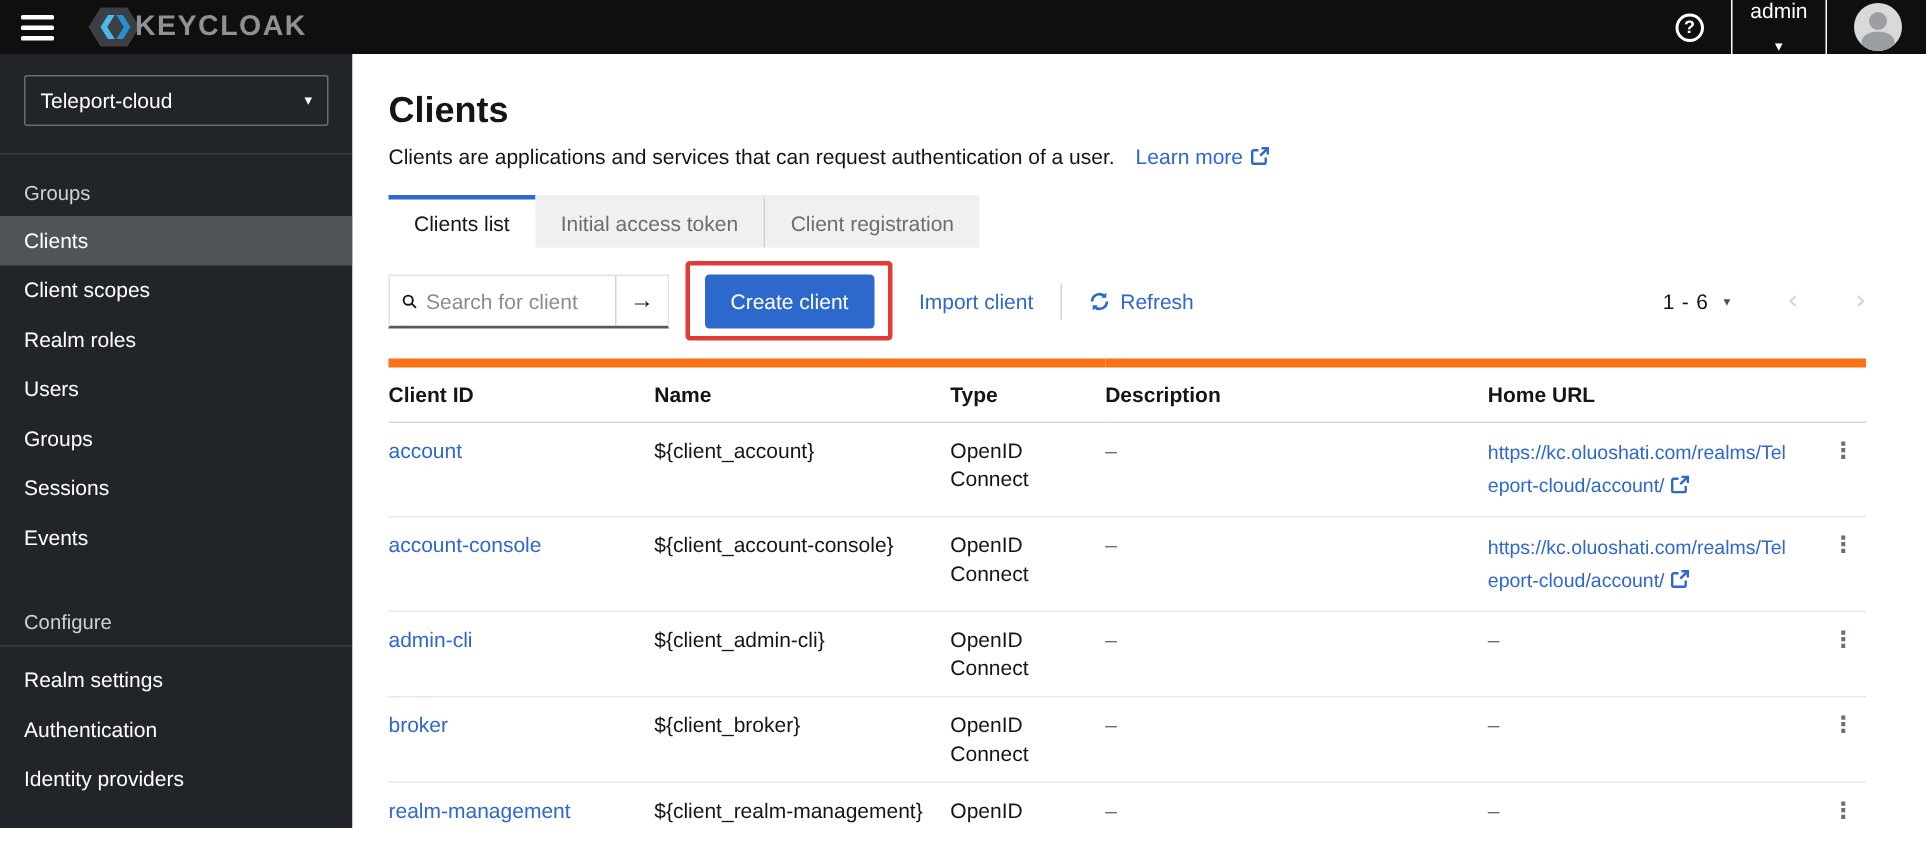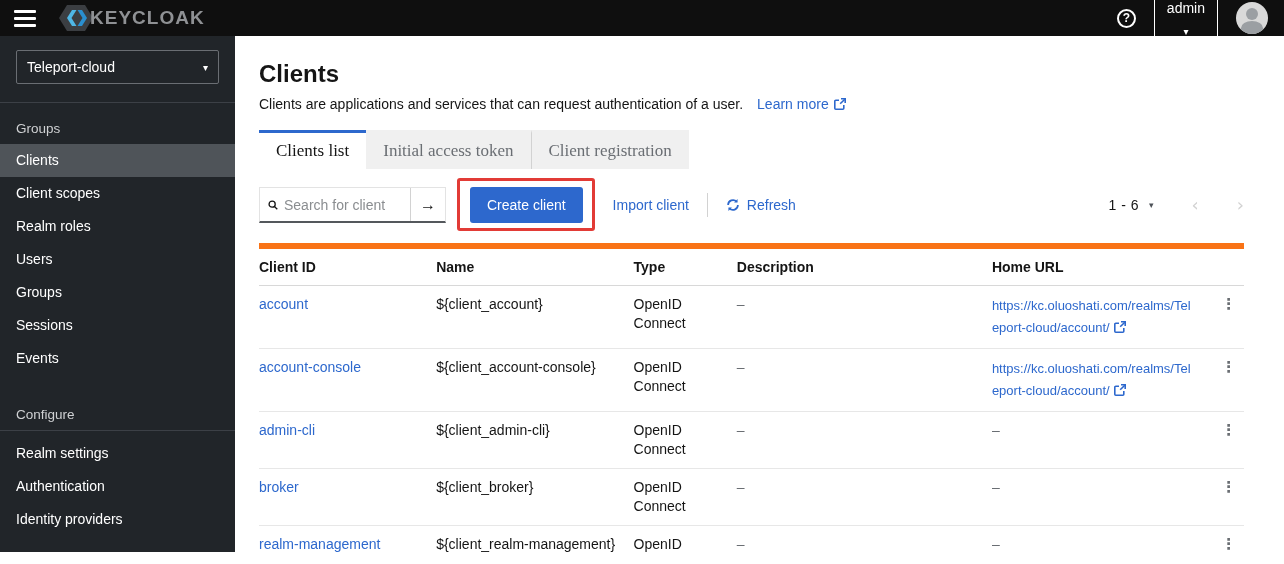--- a/index.html
+++ b/index.html
@@ -41,22 +41,22 @@
 
   
   .main { flex:1; background:#fff; padding:24px 40px 0 24px; overflow:hidden; }
   .page-title { font-size:24px; font-weight:600; margin-bottom:8px; }
   .page-subtitle { font-size:14px; color:#151515; display:flex; align-items:center; }
   .learn-more { color:#2d68cd; text-decoration:none; margin-left:14px; display:inline-flex; align-items:center; gap:5px; cursor:pointer; }
   .ext-icon { width:12px; height:12px; }
 
   
   .tabs { display:flex; margin-top:18px; }
-  .tab { border:none; background:#f0f0f0; color:#6a6e73; font-size:17px; padding:8px 17px; cursor:pointer;
-    border-top:3px solid transparent; font-family:Liberation Serif, serif; border-left:1px solid #d2d2d2; }
+  .tab { border:none; background:#f0f0f0; color:#6a6e73; font-size:14px; padding:8px 17px; cursor:pointer;
+    border-top:3px solid transparent; font-family:Liberation Sans, sans-serif; border-left:1px solid #d2d2d2; }
   .tab:first-child { border-left:none; }
   .tab.active { background:#fff; color:#151515; border-top:3px solid #2d68cd; border-left:none; }
   .tab.active + .tab { border-left:none; }
 
   
   .toolbar { display:flex; align-items:center; margin-top:14px; height:44px; }
   .search-group { display:flex; height:36px; border:1px solid #e3e3e3; border-bottom:2px solid #54585c; }
   .search-input-wrap { display:flex; align-items:center; padding:0 8px; width:150px; background:#fff; }
   .search-input { border:none; outline:none; width:118px; font-size:14px; font-family:inherit; color:#151515; margin-left:6px; }
   .search-input::placeholder { color:#8a8d90; }

